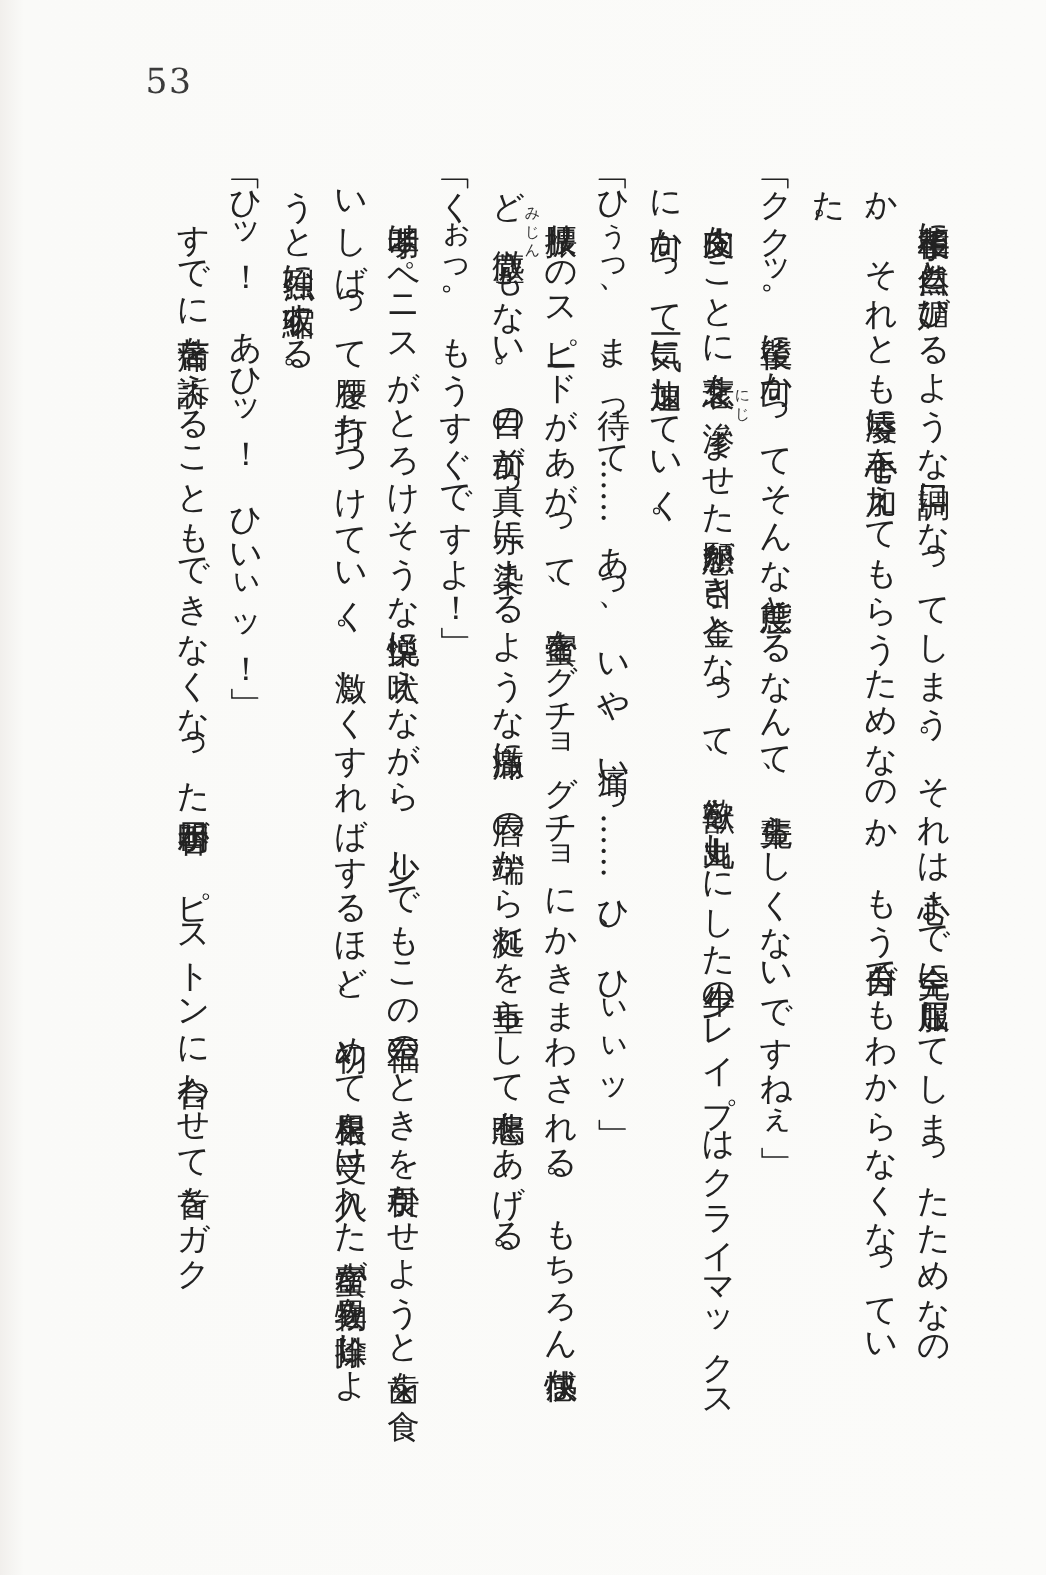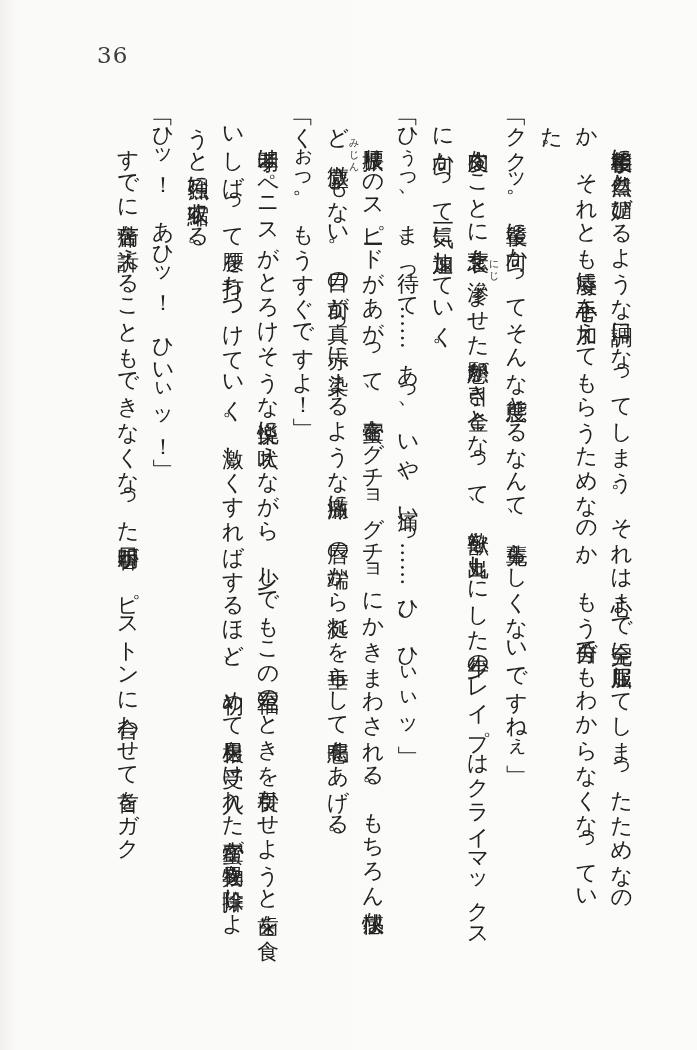--- a/index.html
+++ b/index.html
@@ -54,21 +54,21 @@
   ruby rt {
     font-size: 10px;
     letter-spacing: 0;
     color: #333;
   }
 </style>
 </head>
 <body>
 
 <div class="page">
-  <div class="page-number">36</div>
+  <div class="page-number">53</div>
   <div class="text-block">
       <p class="para indent"><span>後輩相手に自然と媚びるような口調になってしまう。それは心まで完全に屈服してしまったためなのか、それとも凌辱に手心を加えてもらうためなのか、もう自分でもわからなくなっていた。</span></p>
       <p class="para"><span>「ククッ。後輩に向かってそんな態度とるなんて、先輩らしくないですねぇ」</span></p>
       <p class="para indent"><span>皮肉なことに悲哀を</span><ruby><span>滲</span><rt>にじ</rt></ruby><span>ませた懇願が引き金となって、獣欲を丸出しにした少年のレイプはクライマックスに向かって一気に加速していく。</span></p>
       <p class="para"><span>「ひぅっ、ま、待って……あっ、いや、痛いっ……ひ、ひぃぃッ」</span></p>
       <p class="para indent"><span>腰振りのスピードがあがって、蜜壺をグチョグチョにかきまわされる。もちろん快感など</span><ruby><span>微塵</span><rt>みじん</rt></ruby><span>もない。目の前が真っ赤に染まるような激痛に、唇の端から涎れを垂らして悲鳴をあげる。</span></p>
       <p class="para"><span>「くぉっ。もうすぐですよ！」</span></p>
       <p class="para indent"><span>孝明はペニスがとろけそうな悦楽に吠えながら、少しでもこの至福のときを長引かせようと歯を食いしばって腰を打ちつけていく。激しくすればするほど、初めて男根を受け入れた蜜壺が異物を排除しようと強烈に収縮する。</span></p>
       <p class="para"><span>「ひッ！　あひッ！　ひいぃッ！」</span></p>
       <p class="para indent"><span>すでに苦痛を訴えることもできなくなった明日香が、ピストンに合わせて首をガク</span></p>

